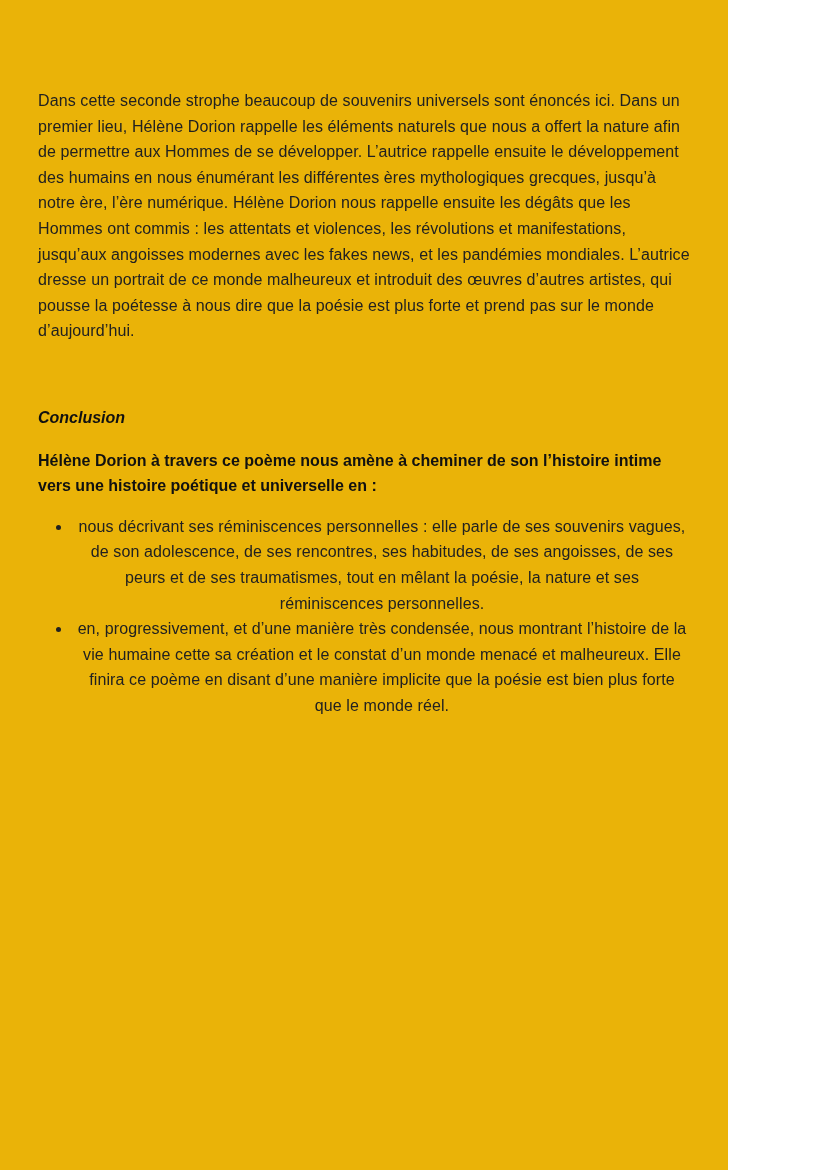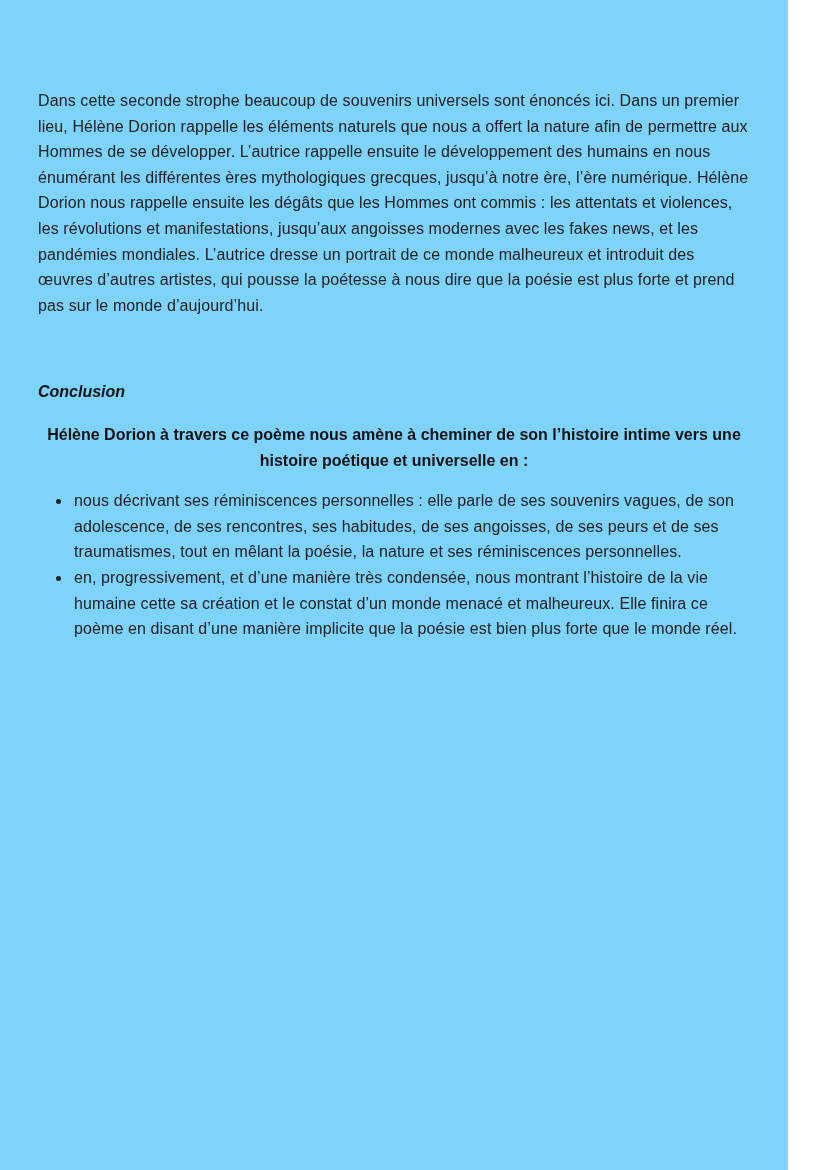--- a/index.html
+++ b/index.html
@@ -9,24 +9,24 @@
   body {
     width: 828px;
     height: 1170px;
     background: #ffffff;
     font-family: "Liberation Sans", "DejaVu Sans", sans-serif;
     color: #212121;
     overflow: hidden;
   }
   .page {
     box-sizing: border-box;
-    width: 788px;
+    width: 728px;
     height: 1170px;
     padding: 88px 38px 0 38px;
-    background: #7dd3fc;
+    background: #eab308;
   }
   .para {
     margin: 0;
     font-size: 16px;
     line-height: 25.6px;
     letter-spacing: 0.1px;
     color: #212121;
   }
   .conclusion-heading {
     margin: 61px 0 8px 0;
@@ -35,34 +35,34 @@
     font-weight: 700;
     font-style: italic;
     color: #111111;
   }
   .bold-intro {
     margin: 17px 0 0 0;
     font-size: 16px;
     line-height: 25.6px;
     font-weight: 700;
     color: #111111;
-    text-align: center;
   }
   ul.bullet-list {
     margin: 15px 0 0 0;
     padding: 0 0 0 34px;
     list-style: disc;
   }
   ul.bullet-list li {
     margin: 0;
     padding: 0 0 0 2px;
     font-size: 16px;
     line-height: 25.6px;
     letter-spacing: 0.1px;
     color: #212121;
+    text-align: center;
   }
 </style>
 </head>
 <body>
 
 <div class="page">
 
   <p class="para">Dans cette seconde strophe beaucoup de souvenirs universels sont énoncés ici. Dans un premier lieu, Hélène Dorion rappelle les éléments naturels que nous a offert la nature afin de permettre aux Hommes de se développer. L’autrice rappelle ensuite le développement des humains en nous énumérant les différentes ères mythologiques grecques, jusqu’à notre ère, l’ère numérique. Hélène Dorion nous rappelle ensuite les dégâts que les Hommes ont commis : les attentats et violences, les révolutions et manifestations, jusqu’aux angoisses modernes avec les fakes news, et les pandémies mondiales. L’autrice dresse un portrait de ce monde malheureux et introduit des œuvres d’autres artistes, qui pousse la poétesse à nous dire que la poésie est plus forte et prend pas sur le monde d’aujourd’hui.</p>
 
   <p class="conclusion-heading">Conclusion</p>

